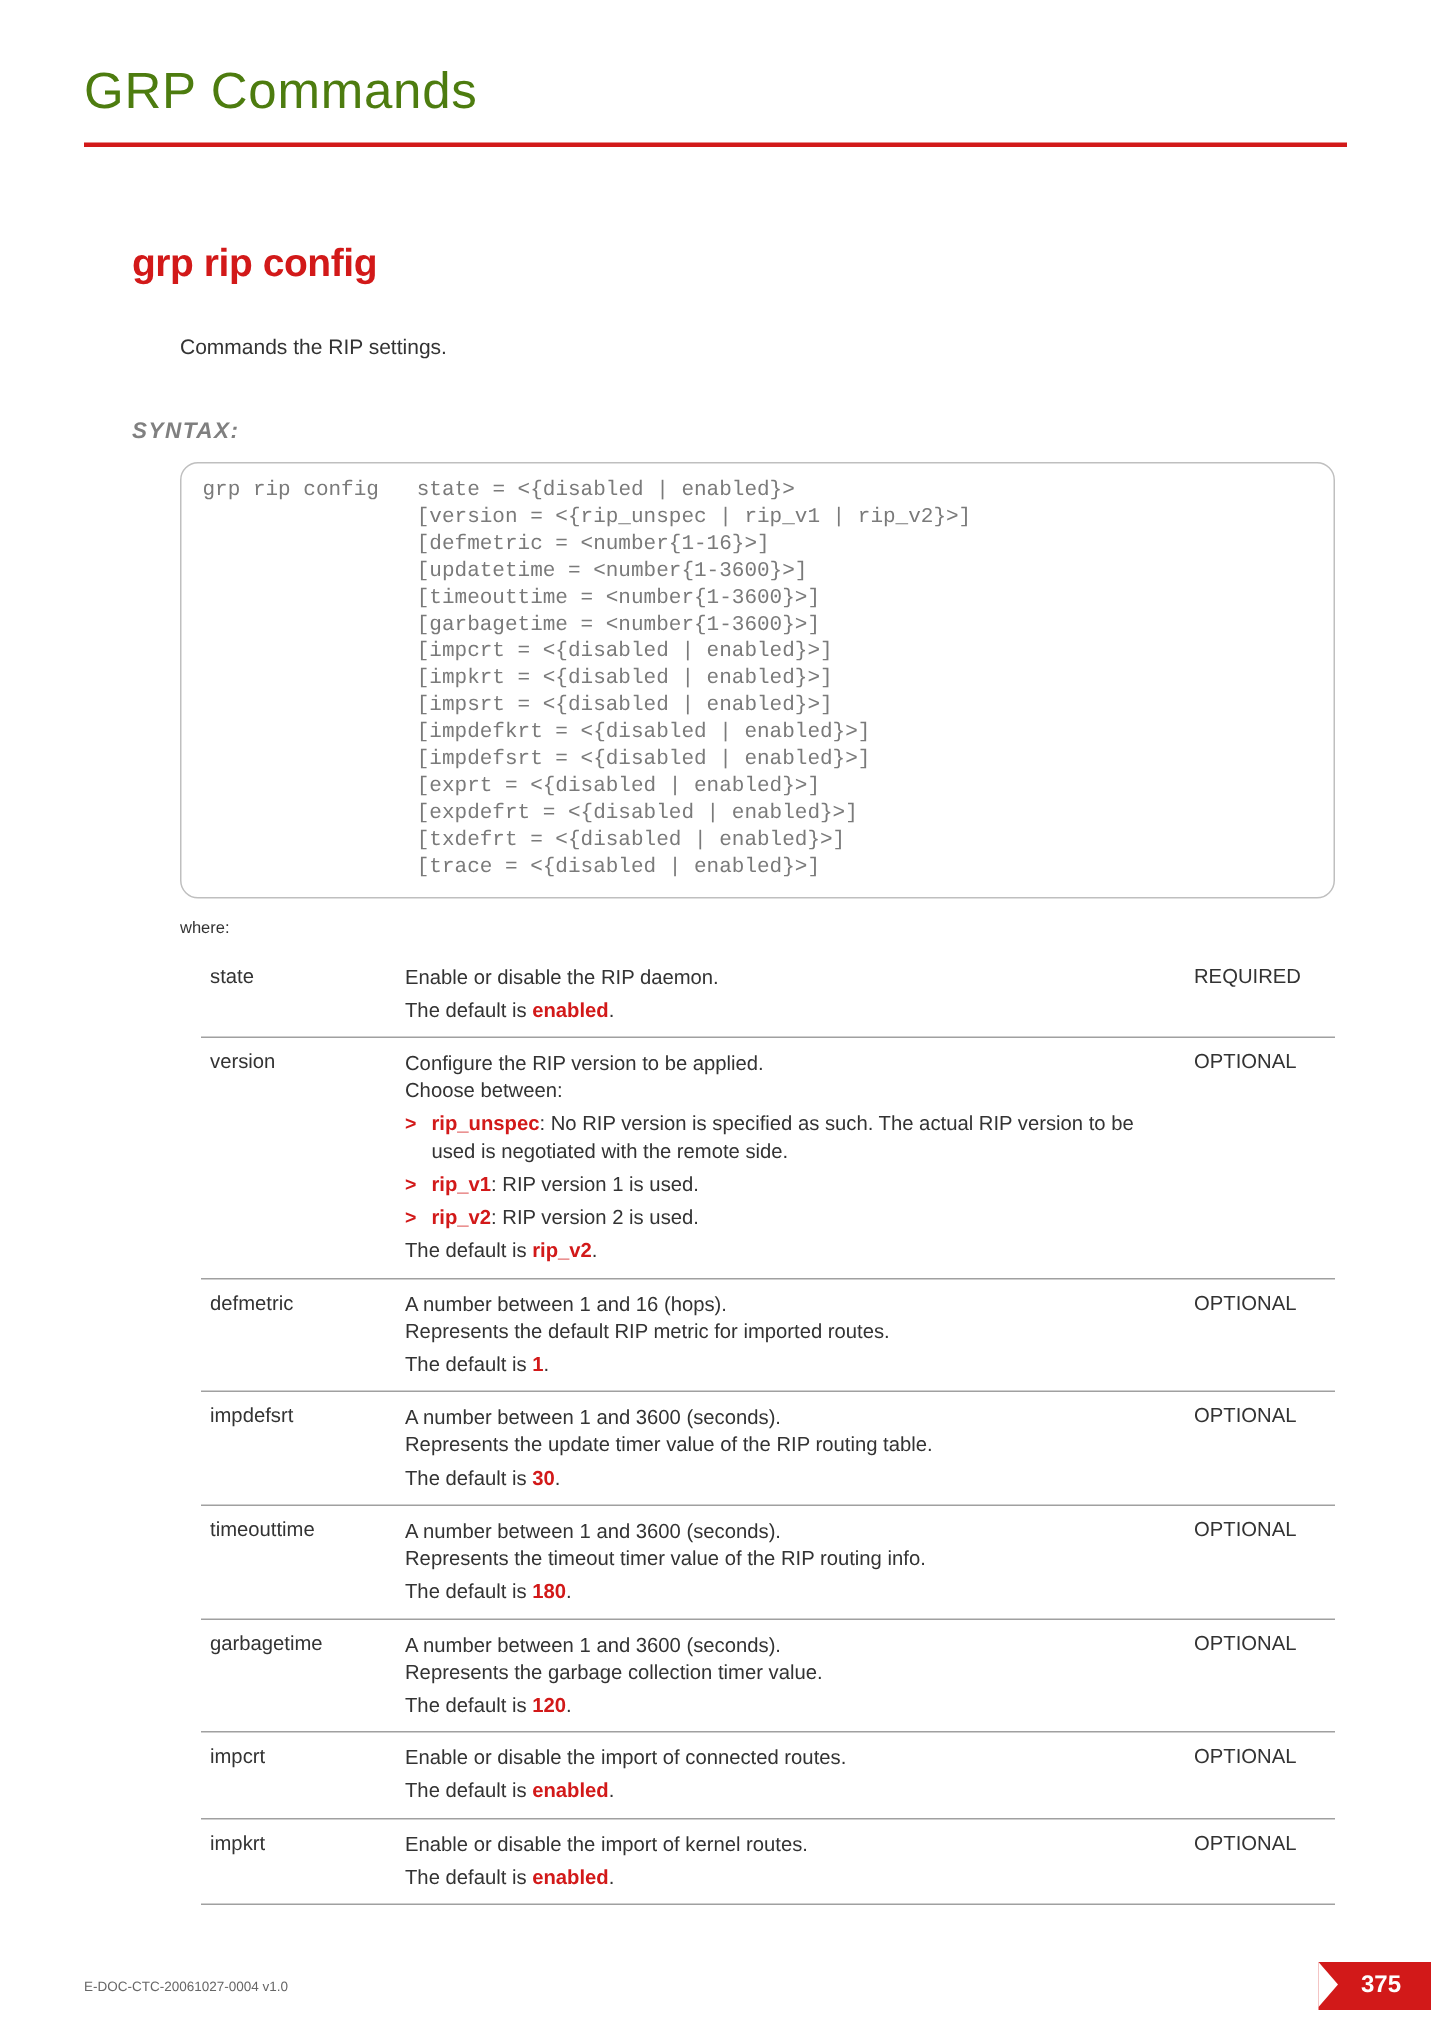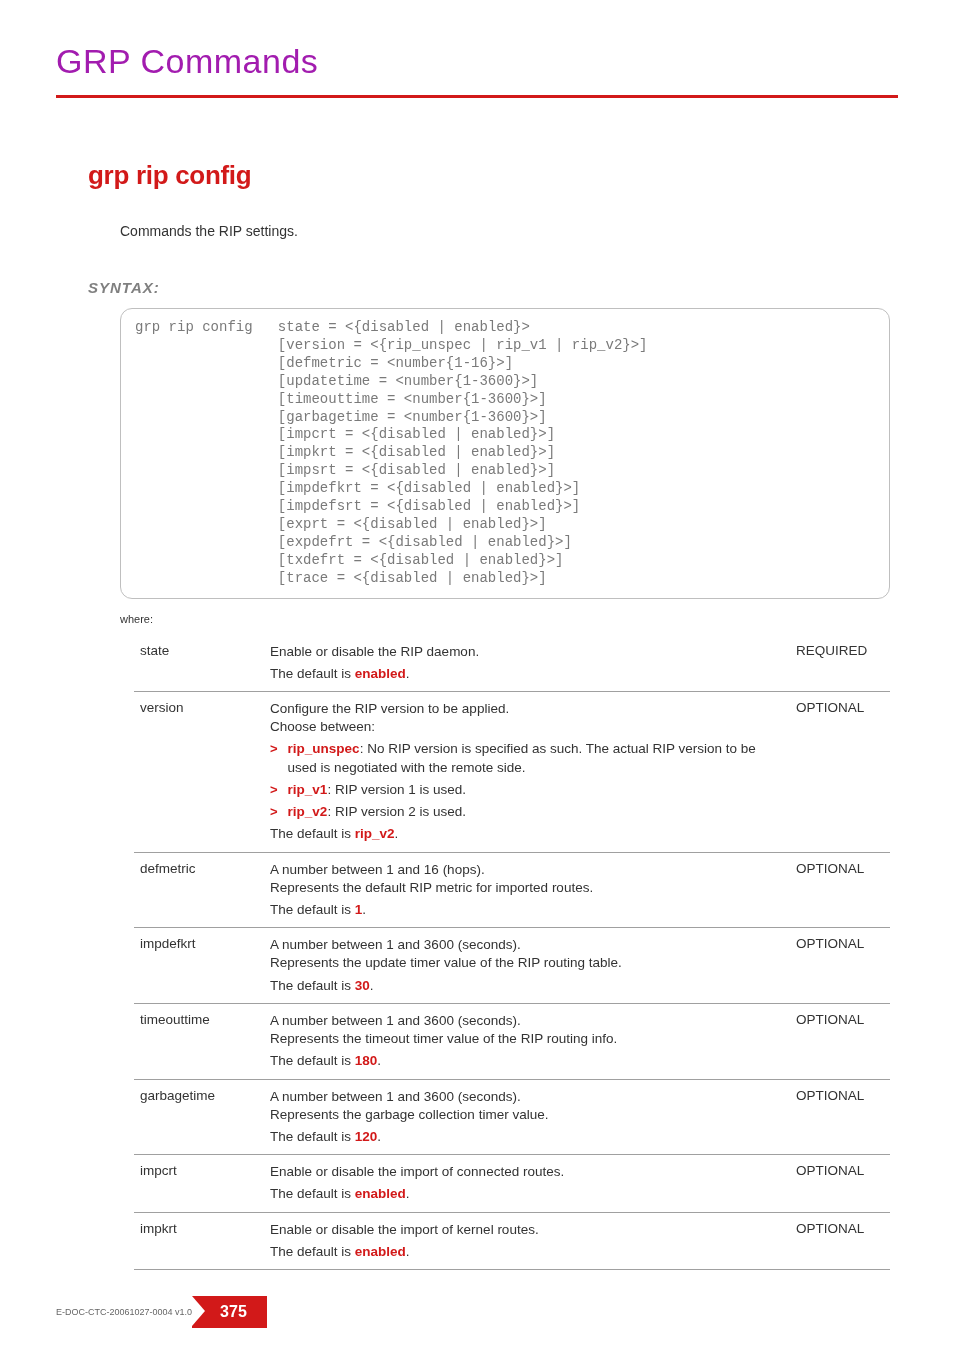--- a/index.html
+++ b/index.html
@@ -12,21 +12,21 @@
     color: #000;
   }
   .page {
     padding: 42px 56px 30px 56px;
     height: 100%;
     position: relative;
   }
   .chapter-title {
     font-size: 34px;
     font-weight: 400;
-    color: #a21caf;
+    color: #4d7c0f;
     letter-spacing: 0.5px;
     margin-bottom: 14px;
     font-family: Arial, sans-serif;
   }
   .red-underline {
     border-bottom: 3px solid #d21919;
     margin-bottom: 62px;
   }
   .section-title {
     font-size: 26px;
@@ -114,25 +114,26 @@
   }
   .bullet-text {
     flex: 1;
     line-height: 1.35;
   }
   .default-line {
     margin-top: 4px;
   }
   .footer {
     position: absolute;
-    bottom: 22px;
+    bottom: 10px;
     left: 56px;
     right: 0;
     display: flex;
     align-items: center;
+    justify-content: space-between;
   }
   .footer-docid {
     font-size: 9px;
     color: #666;
   }
   .page-number {
     background: #d21919;
     color: #fff;
     font-weight: bold;
     font-size: 16px;
@@ -200,21 +201,21 @@
               <span class="bullet-text"><span class="em-red">rip_v2</span>: RIP version 2 is used.</span>
             </div><div class="default-line">The default is <span class="em-red">rip_v2</span>.</div></td>
           <td class="preq">OPTIONAL</td>
         </tr>
         <tr>
           <td class="pname">defmetric</td>
           <td class="pdesc">A number between 1 and 16 (hops).<br>Represents the default RIP metric for imported routes.<div class="default-line">The default is <span class="em-red">1</span>.</div></td>
           <td class="preq">OPTIONAL</td>
         </tr>
         <tr>
-          <td class="pname">impdefkrt</td>
+          <td class="pname">impdefsrt</td>
           <td class="pdesc">A number between 1 and 3600 (seconds).<br>Represents the update timer value of the RIP routing table.<div class="default-line">The default is <span class="em-red">30</span>.</div></td>
           <td class="preq">OPTIONAL</td>
         </tr>
         <tr>
           <td class="pname">timeouttime</td>
           <td class="pdesc">A number between 1 and 3600 (seconds).<br>Represents the timeout timer value of the RIP routing info.<div class="default-line">The default is <span class="em-red">180</span>.</div></td>
           <td class="preq">OPTIONAL</td>
         </tr>
         <tr>
           <td class="pname">garbagetime</td>

